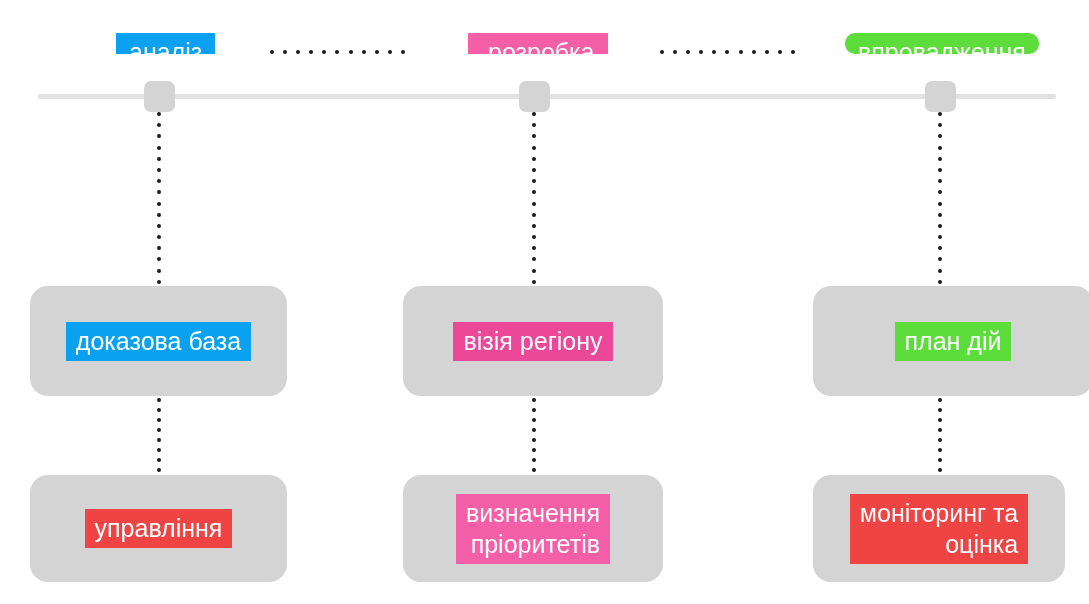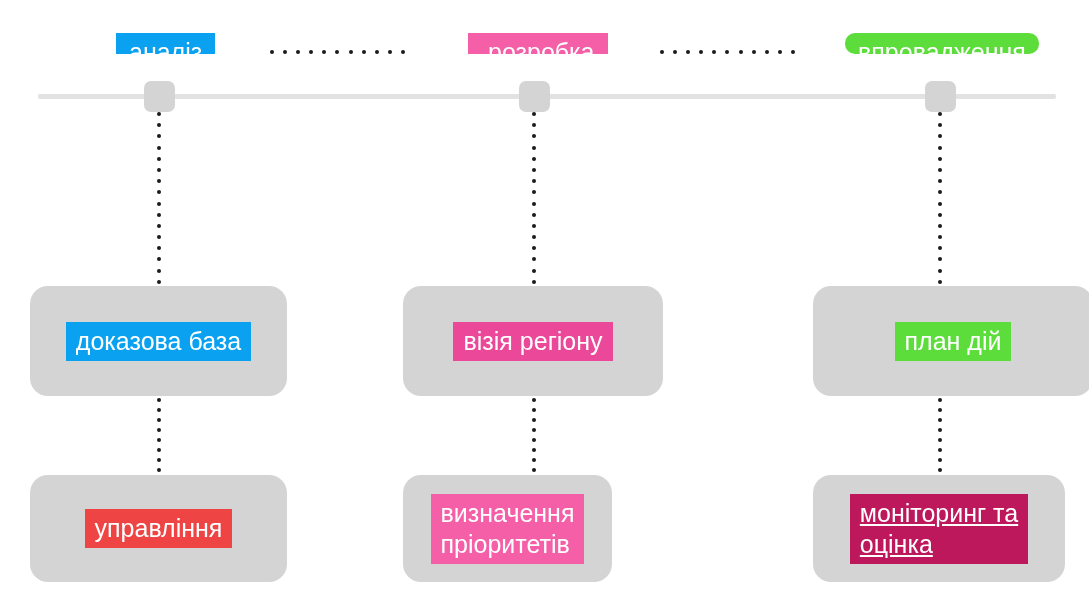--- a/index.html
+++ b/index.html
@@ -83,21 +83,21 @@
     justify-content:center;
   }
   .card.row1{top:286px;height:110px;}
   .card.row2{top:475px;height:107px;}
 
   .chip{
     color:#ffffff;
     font-size:25px;
     line-height:31px;
     padding:4px 10px;
-    text-align:left;
+    text-align:right;
     white-space:pre-line;
     box-sizing:border-box;
   }
 </style>
 </head>
 <body>
 
 <div id="stage">
 
   <div class="rail"></div>
@@ -234,23 +234,23 @@
   </div>
 
   <div class="card row1" style="left:813px;width:280px;">
     <span class="chip" style="background:#5cdd3b;">план дій</span>
   </div>
 
   <div class="card row2" style="left:30px;width:257px;">
     <span class="chip" style="background:#ef4444;">управління</span>
   </div>
 
-  <div class="card row2" style="left:403px;width:209px;">
+  <div class="card row2" style="left:403px;width:260px;">
     <span class="chip" style="background:#f45fa8;">визначення
 пріоритетів</span>
   </div>
 
   <div class="card row2" style="left:813px;width:252px;">
-    <span class="chip" style="background:#be185d;text-decoration:underline;">моніторинг та
+    <span class="chip" style="background:#ef4444;">моніторинг та
 оцінка</span>
   </div>
 
 </div>
 
 </body></html>

